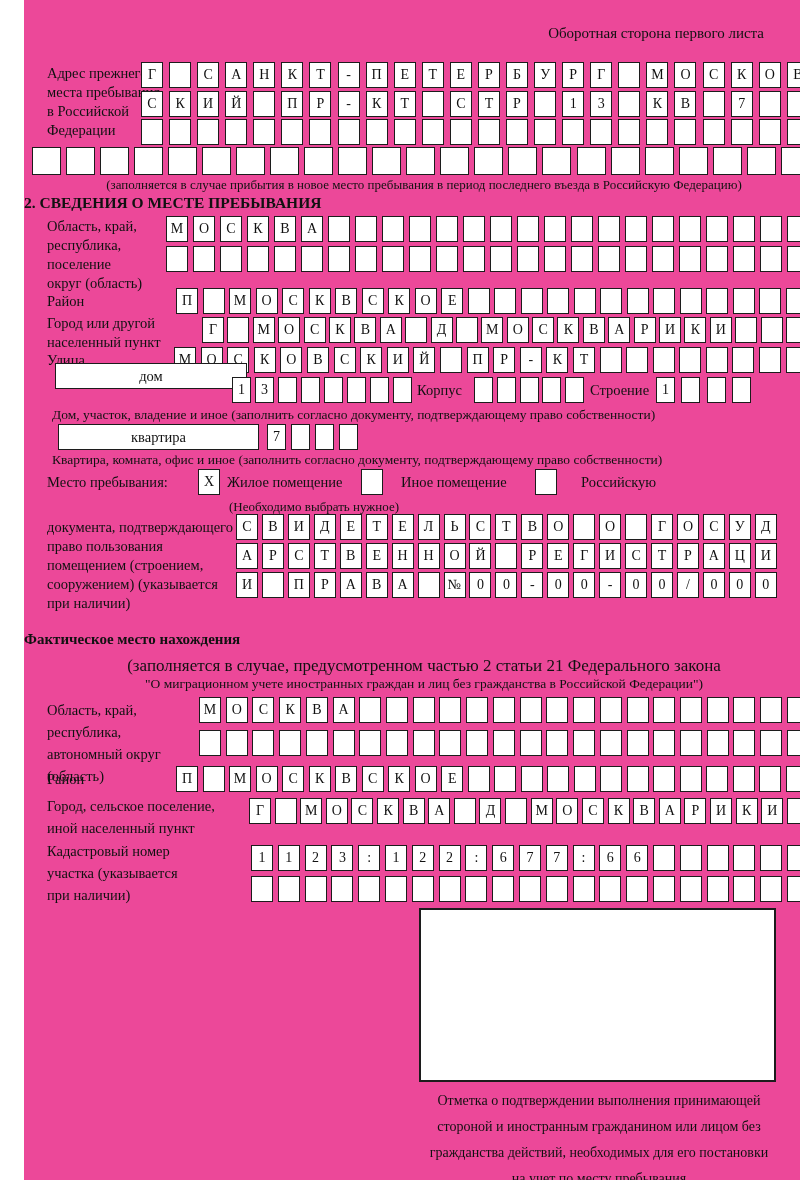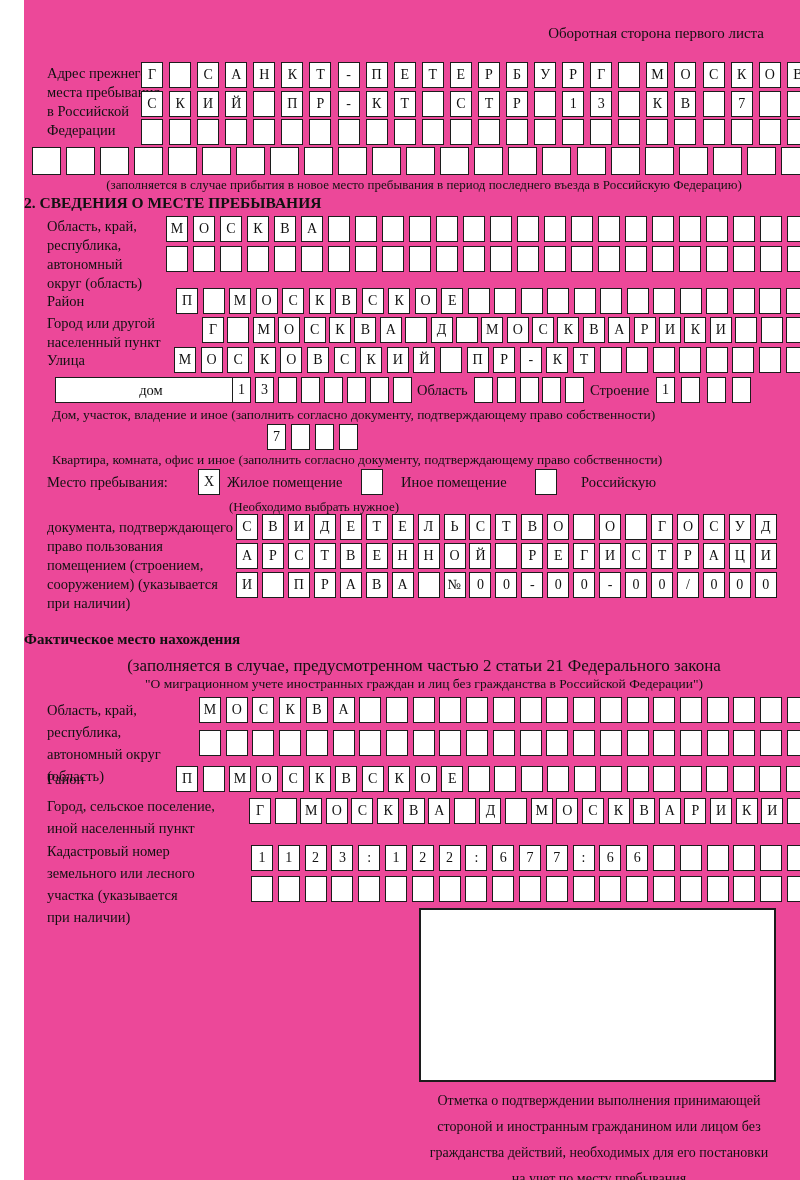--- a/index.html
+++ b/index.html
@@ -147,21 +147,21 @@
       <div class="cell"></div>
       <div class="cell"></div>
     </div>
   <div class="abs cap center" style="top:177px;left:0;">(заполняется в случае прибытия в новое место пребывания в период последнего въезда в Российскую Федерацию)</div>
 
   <div class="abs title" style="top:194px;left:0;">2. СВЕДЕНИЯ О МЕСТЕ ПРЕБЫВАНИЯ</div>
 
   <div class="abs lbl" style="top:217px;left:23px;width:120px;">
     <div>Область, край,</div>
     <div>республика,</div>
-    <div>автономный</div>
+    <div>поселение</div>
     <div>округ (область)</div>
   </div>
   <div class="abs cells" style="top:216px;left:142px;width:643px;">
       <div class="cell">М</div>
       <div class="cell">О</div>
       <div class="cell">С</div>
       <div class="cell">К</div>
       <div class="cell">В</div>
       <div class="cell">А</div>
       <div class="cell"></div>
@@ -290,48 +290,49 @@
       <div class="cell"></div>
       <div class="cell"></div>
       <div class="cell"></div>
       <div class="cell"></div>
       <div class="cell"></div>
       <div class="cell"></div>
       <div class="cell"></div>
       <div class="cell"></div>
     </div>
 
-  <div class="abs widebox" style="top:377px;left:31px;width:192px;">дом</div>
+  <div class="abs widebox" style="top:363px;left:31px;width:192px;">дом</div>
   <div class="abs cells cell-s" style="top:377px;left:208px;width:180px;">
       <div class="cell">1</div>
       <div class="cell">3</div>
       <div class="cell"></div>
       <div class="cell"></div>
       <div class="cell"></div>
       <div class="cell"></div>
       <div class="cell"></div>
       <div class="cell"></div>
     </div>
-  <div class="abs lbl" style="top:381px;left:393px;">Область</div>
+  <div class="abs lbl" style="top:381px;left:393px;">Корпус</div>
   <div class="abs cells cell-s" style="top:377px;left:450px;width:110px;">
       <div class="cell"></div>
       <div class="cell"></div>
       <div class="cell"></div>
       <div class="cell"></div>
       <div class="cell"></div>
     </div>
   <div class="abs lbl" style="top:381px;left:566px;">Строение</div>
   <div class="abs cells cell-s" style="top:377px;left:632px;width:95px;">
       <div class="cell">1</div>
       <div class="cell"></div>
       <div class="cell"></div>
       <div class="cell"></div>
     </div>
   <div class="abs cap" style="top:407px;left:28px;font-size:13.5px;">Дом, участок, владение и иное (заполнить согласно документу, подтверждающему право собственности)</div>
 
+  <div class="abs widebox" style="top:424px;left:34px;width:201px;">квартира</div>
   <div class="abs cells cell-s" style="top:424px;left:243px;width:91px;">
       <div class="cell">7</div>
       <div class="cell"></div>
       <div class="cell"></div>
       <div class="cell"></div>
     </div>
   <div class="abs cap" style="top:452px;left:28px;font-size:13.5px;">Квартира, комната, офис и иное (заполнить согласно документу, подтверждающему право собственности)</div>
 
   <div class="abs lbl" style="top:473px;left:23px;">Место пребывания:</div>
   <div class="abs chk" style="top:469px;left:174px;">X</div>
@@ -532,21 +533,20 @@
       <div class="cell">А</div>
       <div class="cell">Р</div>
       <div class="cell">И</div>
       <div class="cell">К</div>
       <div class="cell">И</div>
       <div class="cell"></div>
     </div>
 
   <div class="abs lbl" style="top:840px;left:23px;width:200px;line-height:22px;">
     <div>Кадастровый номер</div>
-    <div>земельного или лесного</div>
     <div>участка (указывается</div>
     <div>при наличии)</div>
   </div>
   <div class="abs cells" style="top:845px;left:227px;width:558px;">
       <div class="cell">1</div>
       <div class="cell">1</div>
       <div class="cell">2</div>
       <div class="cell">3</div>
       <div class="cell">:</div>
       <div class="cell">1</div>

